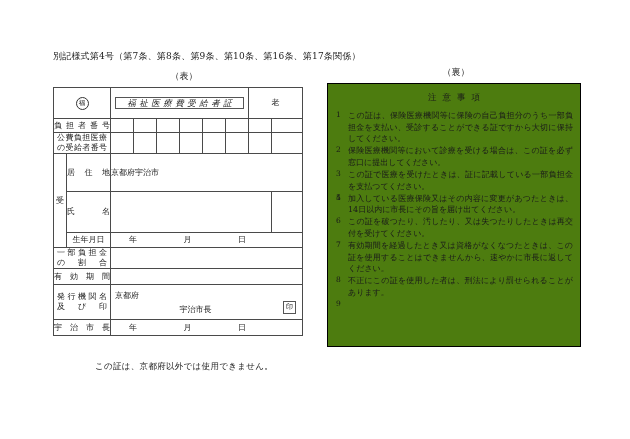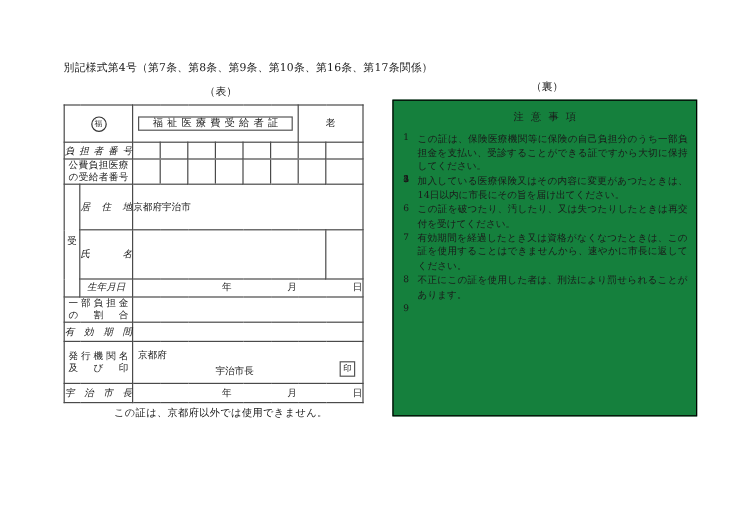--- a/index.html
+++ b/index.html
@@ -71,40 +71,39 @@
   }
   .title-cell { text-align: center; }
   .title-box {
     display: inline-block;
     border: 0.8px solid #555;
     padding: 0 8px;
     font-size: 8.5px;
     letter-spacing: 3.5px;
     text-indent: 3.5px;
     white-space: nowrap;
+    font-style: italic;
   }
   .aged-cell {
     text-align: center;
     font-size: 8.5px;
   }
 
   
   .lbl {
     text-align: center;
     font-size: 8px;
     white-space: nowrap;
-    font-style: italic;
   }
   .lbl-just {
     text-align: justify;
     text-align-last: justify;
     font-size: 8px;
     padding: 0 3px;
     white-space: nowrap;
-    font-style: italic;
   }
   .lbl-2l {
     font-size: 8px;
     text-align: center;
     line-height: 1.35;
     margin-top: 28px;
   }
   .lbl-2l span {
     display: block;
     text-align: justify;
@@ -126,21 +125,21 @@
   .row-pub td { height: 17px; }
 
   .val {
     font-size: 8px;
     padding: 2px 0 0 4px;
     vertical-align: top;
   }
 
   .date-line {
     font-size: 8px;
-    text-align: right;
+    text-align: left;
   }
   .date-line i {
     font-style: normal;
     display: inline-block;
   }
   .d-y { margin-left: 18px; }
   .d-m { margin-left: 44px; }
   .d-d { margin-left: 44px; }
 
   .issuer-cell {
@@ -163,42 +162,42 @@
     bottom: 5px;
     width: 11px;
     height: 11px;
     line-height: 10px;
     text-align: center;
     font-size: 7px;
     border: 0.8px solid #555;
   }
 
   .footnote {
-    margin-top: 3px;
+    margin-top: 25px;
     font-size: 8.5px;
     text-align: center;
     letter-spacing: 0.3px;
   }
 
   
   .right-col {
     position: absolute;
     left: 327px;
     top: 50px;
     width: 258px;
   }
   .right-spacer { height: 16px; }
 
   .notes-box {
     border: 1.3px solid #000;
     width: 254px;
     height: 264px;
     box-sizing: border-box;
     padding: 6px 7px 0 7px;
-    background: #15803d;
+    background: #4d7c0f;
   }
   .notes-title {
     text-align: center;
     font-size: 8.5px;
     letter-spacing: 6px;
     text-indent: 6px;
     margin: 2px 0 6px 0;
   }
   ol.notes {
     list-style: none;
@@ -351,23 +350,25 @@
     <div class="notes-box">
       <div class="notes-title">注意事項</div>
 
       <ol class="notes">
         <li>
           <span class="n">1</span>
           <span>この証は、保険医療機関等に保険の自己負担分のうち一部負担金を支払い、受診することができる証ですから大切に保持してください。</span>
         </li>
         <li>
           <span class="n">2</span>
+          <span>保険医療機関等において診療を受ける場合は、この証を必ず窓口に提出してください。</span>
         </li>
         <li>
           <span class="n">3</span>
+          <span>この証で医療を受けたときは、証に記載している一部負担金を支払つてください。</span>
         </li>
         <li>
           <span class="n">4</span>
         </li>
         <li>
           <span class="n">5</span>
           <span>加入している医療保険又はその内容に変更があつたときは、14日以内に市長にその旨を届け出てください。</span>
         </li>
         <li>
           <span class="n">6</span>

